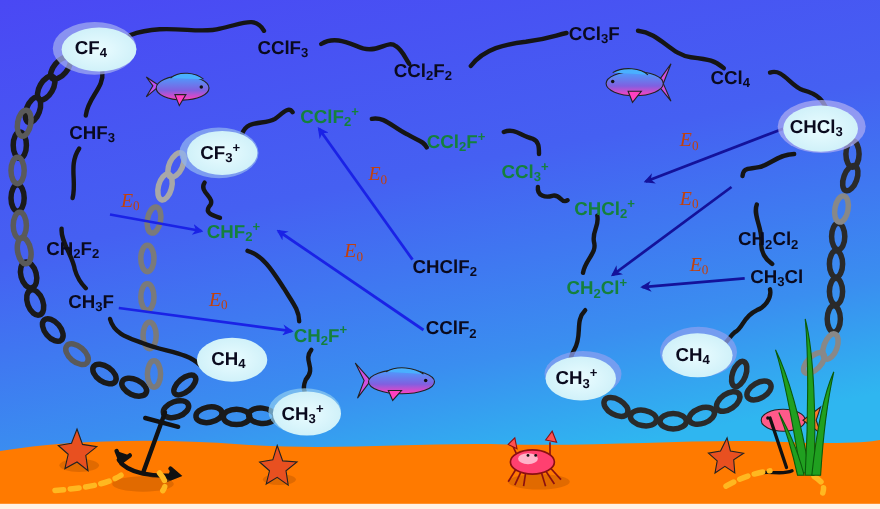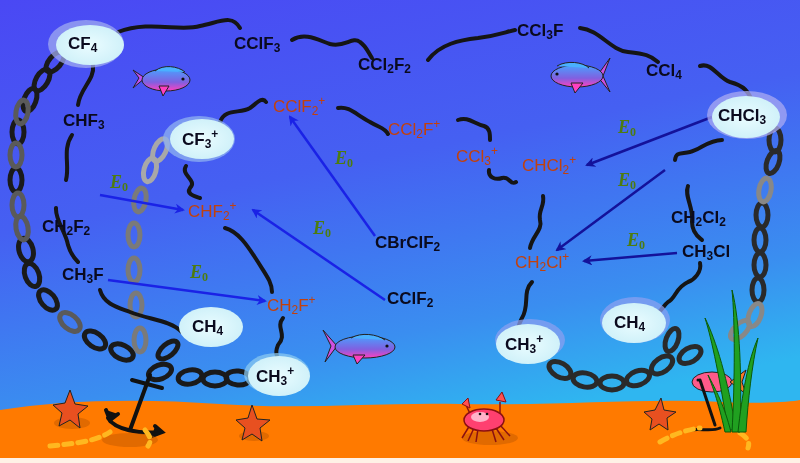--- a/index.html
+++ b/index.html
@@ -1,23 +1,23 @@
 <!DOCTYPE html>
 <html><head>
 <meta charset="utf-8">
 <style>
   html, body { margin: 0; padding: 0; }
   body { width: 800px; height: 463px; overflow: hidden; font-family: "Liberation Sans", sans-serif; }
   #scene { position: relative; width: 800px; height: 463px; }
   svg { position: absolute; left: 0; top: 0; }
   .lbl { position: absolute; white-space: nowrap; color: #0d0d2e; line-height: 1; }
   .neutral { font-weight: bold; font-size: 17px; color: #0a0a1e; }
-  .ion { font-weight: normal; font-size: 17px; color: #c2410c; }
+  .ion { font-weight: bold; font-size: 17px; color: #15803d; }
   .bubble-lbl { font-weight: bold; font-size: 17px; color: #0a0a1e; }
-  .e0 { position: absolute; font-family: "Liberation Serif", serif; font-style: italic; font-weight: bold; font-size: 18px; color: #4d7c0f; }
+  .e0 { position: absolute; font-family: "Liberation Serif", serif; font-style: italic; font-weight: normal; font-size: 18px; color: #c2410c; }
   .e0 sub { font-style: normal; font-size: 12px; }
   sub { font-size: 0.7em; vertical-align: -0.25em; }
   sup { font-size: 0.7em; vertical-align: 0.55em; }
 </style>
 </head>
 <body>
 
 <div id="scene">
 
 <svg width="800" height="463" viewBox="0 0 800 463">
@@ -277,31 +277,31 @@
 <div class="lbl neutral" style="left:62px;top:266px;"><span>CH</span><sub>3</sub><span>F</span></div>
 <div class="lbl bubble-lbl" style="left:192px;top:318px;"><span>CH</span><sub>4</sub></div>
 <div class="lbl neutral" style="left:234px;top:35px;"><span>CClF</span><sub>3</sub></div>
 <div class="lbl neutral" style="left:358px;top:56px;"><span>CCl</span><sub>2</sub><span>F</span><sub>2</sub></div>
 <div class="lbl neutral" style="left:517px;top:22px;"><span>CCl</span><sub>3</sub><span>F</span></div>
 <div class="lbl neutral" style="left:646px;top:62px;text-align:center;"><span>CCl</span><sub>4</sub></div>
 <div class="lbl bubble-lbl" style="left:718px;top:107px;"><span>CHCl</span><sub>3</sub></div>
 <div class="lbl neutral" style="left:671px;top:161px;margin-top:48px;"><span>CH</span><sub>2</sub><span>Cl</span><sub>2</sub></div>
 <div class="lbl neutral" style="left:682px;top:243px;"><span>CH</span><sub>3</sub><span>Cl</span></div>
 <div class="lbl bubble-lbl" style="left:614px;top:314px;"><span>CH</span><sub>4</sub></div>
-<div class="lbl neutral" style="left:375px;top:234px;"><span>CBrClF</span><sub>2</sub></div>
+<div class="lbl neutral" style="left:375px;top:234px;"><span>CHClF</span><sub>2</sub></div>
 <div class="lbl neutral" style="left:387px;top:290px;"><span>CClF</span><sub>2</sub></div>
 
 <div class="lbl bubble-lbl" style="left:182px;top:129px;"><span>CF</span><sub>3</sub><sup>+</sup></div>
 <div class="lbl ion" style="left:188px;top:201px;"><span>CHF</span><sub>2</sub><sup>+</sup></div>
 <div class="lbl ion" style="left:267px;top:295px;"><span>CH</span><sub>2</sub><span>F</span><sup>+</sup></div>
 <div class="lbl bubble-lbl" style="left:256px;top:366px;"><span>CH</span><sub>3</sub><sup>+</sup></div>
 <div class="lbl ion" style="left:273px;top:96px;"><span>CClF</span><sub>2</sub><sup>+</sup></div>
 <div class="lbl ion" style="left:388px;top:119px;"><span>CCl</span><sub>2</sub><span>F</span><sup>+</sup></div>
 <div class="lbl ion" style="left:456px;top:146px;text-align:center;"><span>CCl</span><sub>3</sub><sup>+</sup></div>
-<div class="lbl ion" style="left:522px;top:155px;"><span>CHCl</span><sub>2</sub><sup>+</sup></div>
+<div class="lbl ion" style="left:522px;top:180px;"><span>CHCl</span><sub>2</sub><sup>+</sup></div>
 <div class="lbl ion" style="left:515px;top:252px;"><span>CH</span><sub>2</sub><span>Cl</span><sup>+</sup></div>
 <div class="lbl bubble-lbl" style="left:505px;top:334px;"><span>CH</span><sub>3</sub><sup>+</sup></div>
 
 <div class="e0" style="left:110px;top:172px;"><span>E</span><sub>0</sub></div>
 <div class="e0" style="left:190px;top:262px;"><span>E</span><sub>0</sub></div>
 <div class="e0" style="left:335px;top:148px;"><span>E</span><sub>0</sub></div>
 <div class="e0" style="left:313px;top:218px;"><span>E</span><sub>0</sub></div>
 <div class="e0" style="left:618px;top:117px;"><span>E</span><sub>0</sub></div>
 <div class="e0" style="left:618px;top:170px;"><span>E</span><sub>0</sub></div>
 <div class="e0" style="left:627px;top:230px;"><span>E</span><sub>0</sub></div>

